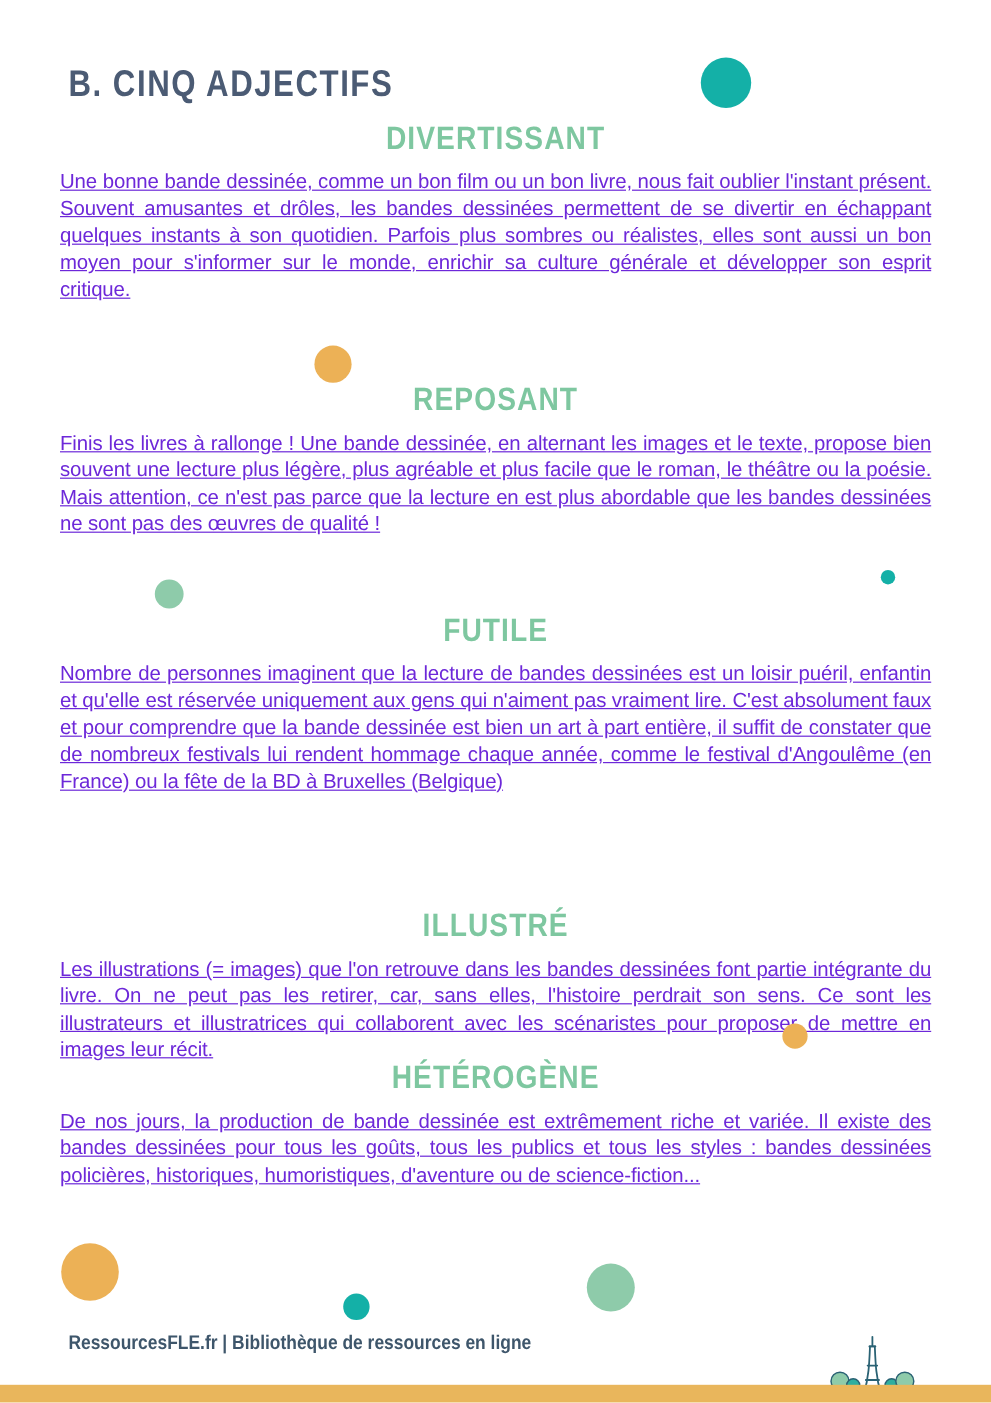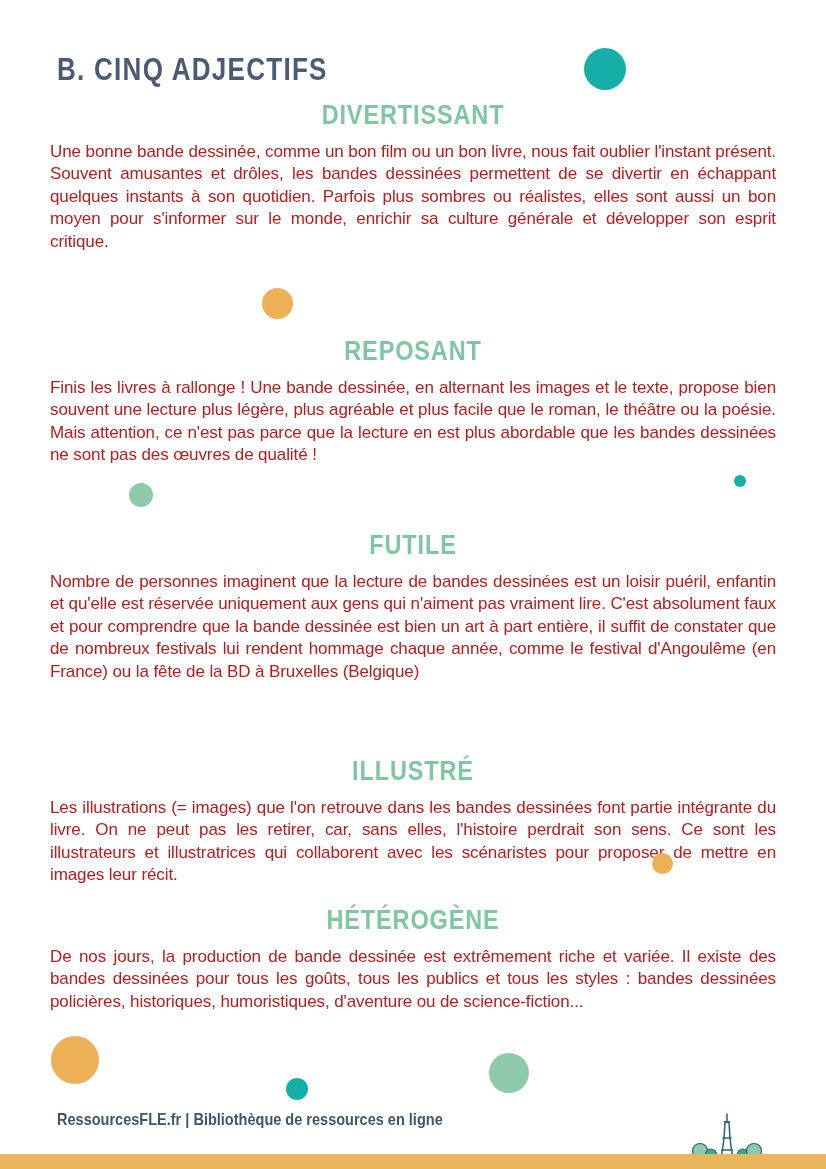--- a/index.html
+++ b/index.html
@@ -12,23 +12,23 @@
     color:#4b5b74;letter-spacing:1.5px;transform:scaleX(0.84);
     transform-origin:left top;white-space:nowrap;
   }
   .section{position:absolute;left:50px;width:726px;}
   .section h2{
     margin:0 0 10px 0;text-align:center;font-size:27px;font-weight:700;
     color:#7ec7a0;letter-spacing:1px;transform:scaleX(0.87);transform-origin:center top;
   }
   .section p{
     margin:0;text-align:justify;font-size:17px;line-height:22.4px;
-    color:#b91c1c;letter-spacing:-0.1px;
+    color:#6d28d9;letter-spacing:-0.1px;text-decoration:underline;
   }
-  .s1{top:100px}.s2{top:336px}.s3{top:530px}.s4{top:756px}.s5{top:905px}
+  .s1{top:100px}.s2{top:318px}.s3{top:510px}.s4{top:756px}.s5{top:883px}
   .circle{position:absolute;border-radius:50%;}
   .footer-text{
     position:absolute;left:57px;top:1110px;font-size:16.5px;font-weight:700;
     color:#3e566b;transform:scaleX(0.88);transform-origin:left top;white-space:nowrap;
   }
   .logo{position:absolute;left:647px;top:1112px;width:160px;text-align:center;}
   .logo svg{display:block;margin:0 auto;}
   .logo-text{
     font-size:15.5px;font-weight:700;color:#1f5a70;letter-spacing:0.5px;
     transform:scaleX(0.95);transform-origin:center top;margin-top:1px;white-space:nowrap;

